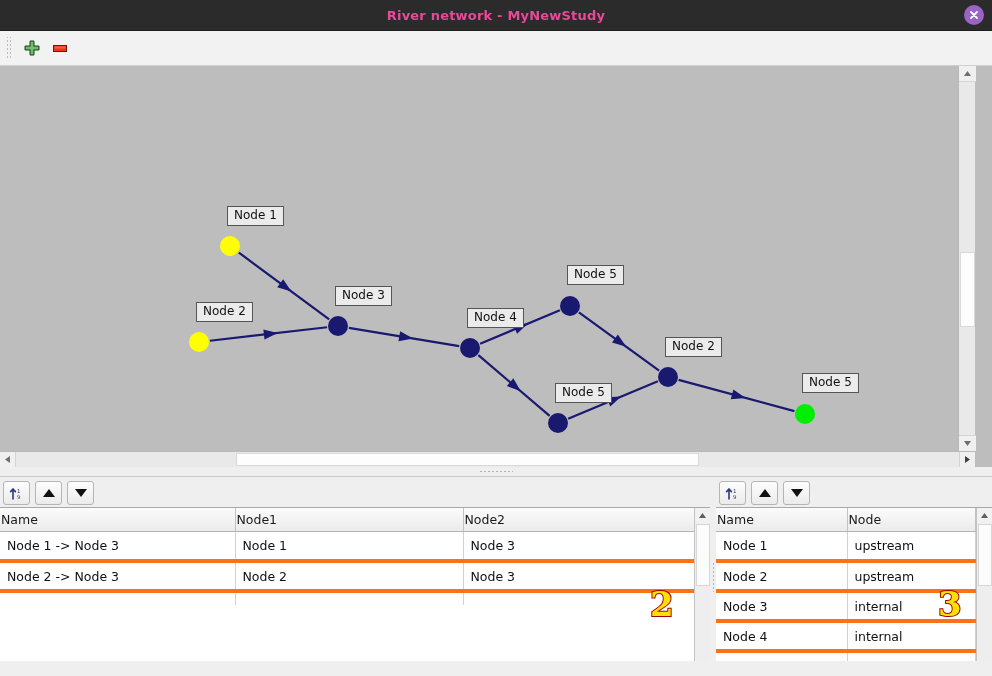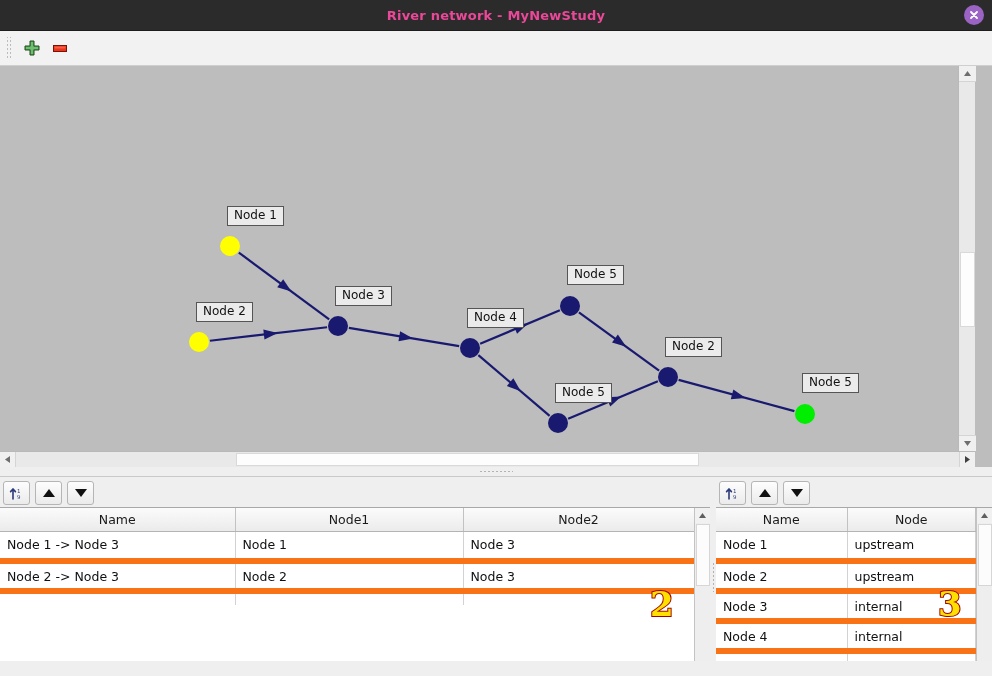--- a/index.html
+++ b/index.html
@@ -215,27 +215,27 @@
     table-layout: fixed;
     font-size: 12.5px;
   }
   table.grid th {
     background: linear-gradient(#fbfbfb, #ebebeb);
     border-right: 1px solid #c2c2c2;
     border-bottom: 1px solid #b4b4b4;
     height: 23px;
     font-weight: normal;
     color: #1a1a1a;
-    text-align: center;
+    text-align: left;
     font-size: 12.5px;
     cursor: pointer;
   }
   table.grid td {
     border-right: 1px solid #d2d2d2;
-    border-bottom: 6px solid #f97316;
+    border-bottom: 4px solid #f97316;
     height: 30px;
     padding: 0 0 0 7px;
     color: #101010;
     background: #ffffff;
     white-space: nowrap;
     overflow: hidden;
     cursor: pointer;
   }
   table.grid tr.blank td { height: 14px; border-bottom: none; }
   .tbl-vscroll {

